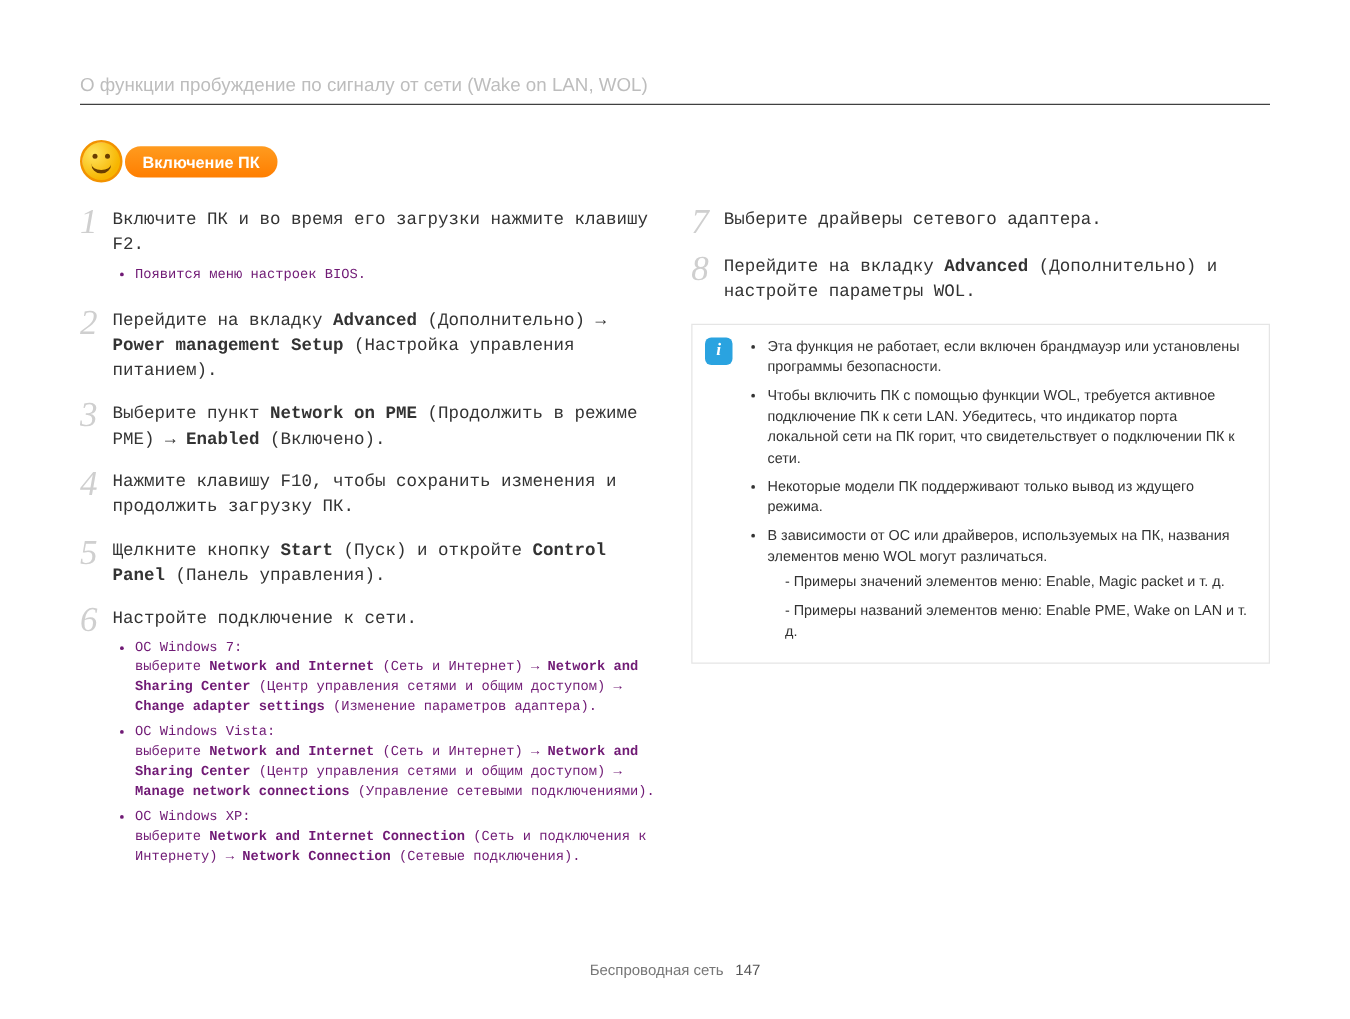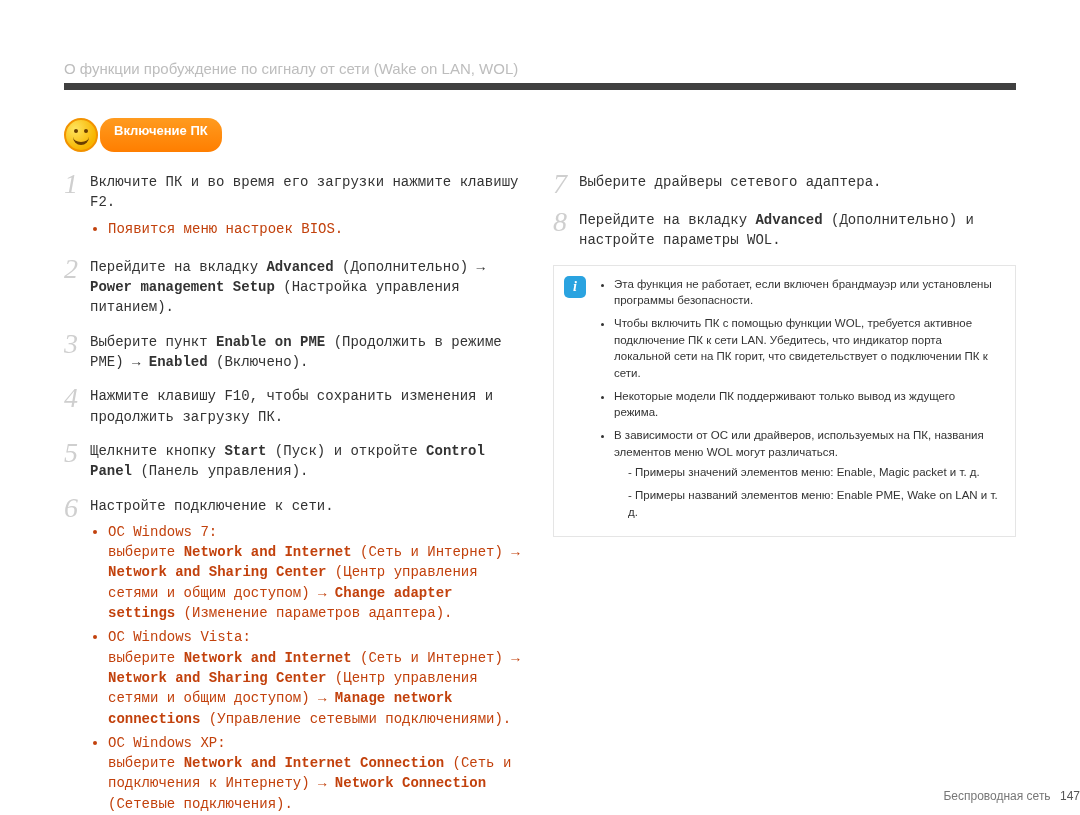--- a/index.html
+++ b/index.html
@@ -12,27 +12,28 @@
   .page {
     width: 1080px;
     height: 815px;
     box-sizing: border-box;
     padding: 60px 64px 40px 64px;
     position: relative;
   }
   .page-title {
     font-size: 15px;
     color: #bdbdbd;
-    border-bottom: 7px solid #404040;
+    border-bottom: 1px solid #404040;
     padding-bottom: 6px;
     margin-bottom: 28px;
     font-weight: 400;
   }
   .badge-row {
     display: flex;
+    align-items: center;
     margin-bottom: 20px;
   }
   .smiley {
     width: 30px;
     height: 30px;
     border-radius: 50%;
     background: radial-gradient(circle at 30% 30%, #ffe45e, #f7b500 70%);
     border: 2px solid #f29200;
     position: relative;
     margin-right: 4px;
@@ -95,22 +96,22 @@
     font-size: 14px;
     line-height: 1.45;
     color: #333;
     flex: 1;
     font-family: Liberation Mono, monospace;
   }
   .step-body .bold { font-weight: bold; text-align: right; }
   .sub {
     margin: 6px 0 0 0;
     padding: 0 0 0 18px;
-    font-size: 14px;
-    color: #c2410c;
+    font-size: 11px;
+    color: #701a75;
     line-height: 1.45;
   }
   .sub li {
     margin-bottom: 4px;
   }
   .note-box {
     display: flex;
     border: 1px solid #e5e5e5;
     padding: 10px 14px 10px 10px;
     margin-top: 8px;
@@ -143,24 +144,24 @@
   .note-box ul ul {
     list-style: none;
     padding-left: 14px;
     margin-top: 4px;
   }
   .note-box ul ul li::before {
     content: "- ";
   }
   .footer {
     position: absolute;
-    bottom: 12px;
+    bottom: 32px;
     left: 0;
     right: 0;
-    text-align: right;
+    text-align: center;
     font-size: 12px;
     color: #777;
   }
   .footer .pnum {
     color: #555;
     margin-left: 6px;
   }
 </style>
 </head>
 <body>
@@ -193,21 +194,21 @@
       <div class="step">
         <div class="step-num">2</div>
         <div class="step-body">
           <span>Перейдите на вкладку </span><span class="bold">Advanced</span><span> (Дополнительно) → </span><span class="bold">Power management Setup</span><span> (Настройка управления питанием).</span>
         </div>
       </div>
 
       <div class="step">
         <div class="step-num">3</div>
         <div class="step-body">
-          <span>Выберите пункт </span><span class="bold">Enable on PME</span><span> (Продолжить в режиме PME) → </span><span class="bold">Enabled</span><span> (Включено).</span>
+          <span>Выберите пункт </span><span class="bold">Network on PME</span><span> (Продолжить в режиме PME) → </span><span class="bold">Enabled</span><span> (Включено).</span>
         </div>
       </div>
 
       <div class="step">
         <div class="step-num">4</div>
         <div class="step-body">
           <span>Нажмите клавишу F10, чтобы сохранить изменения и продолжить загрузку ПК.</span>
         </div>
       </div>
 

